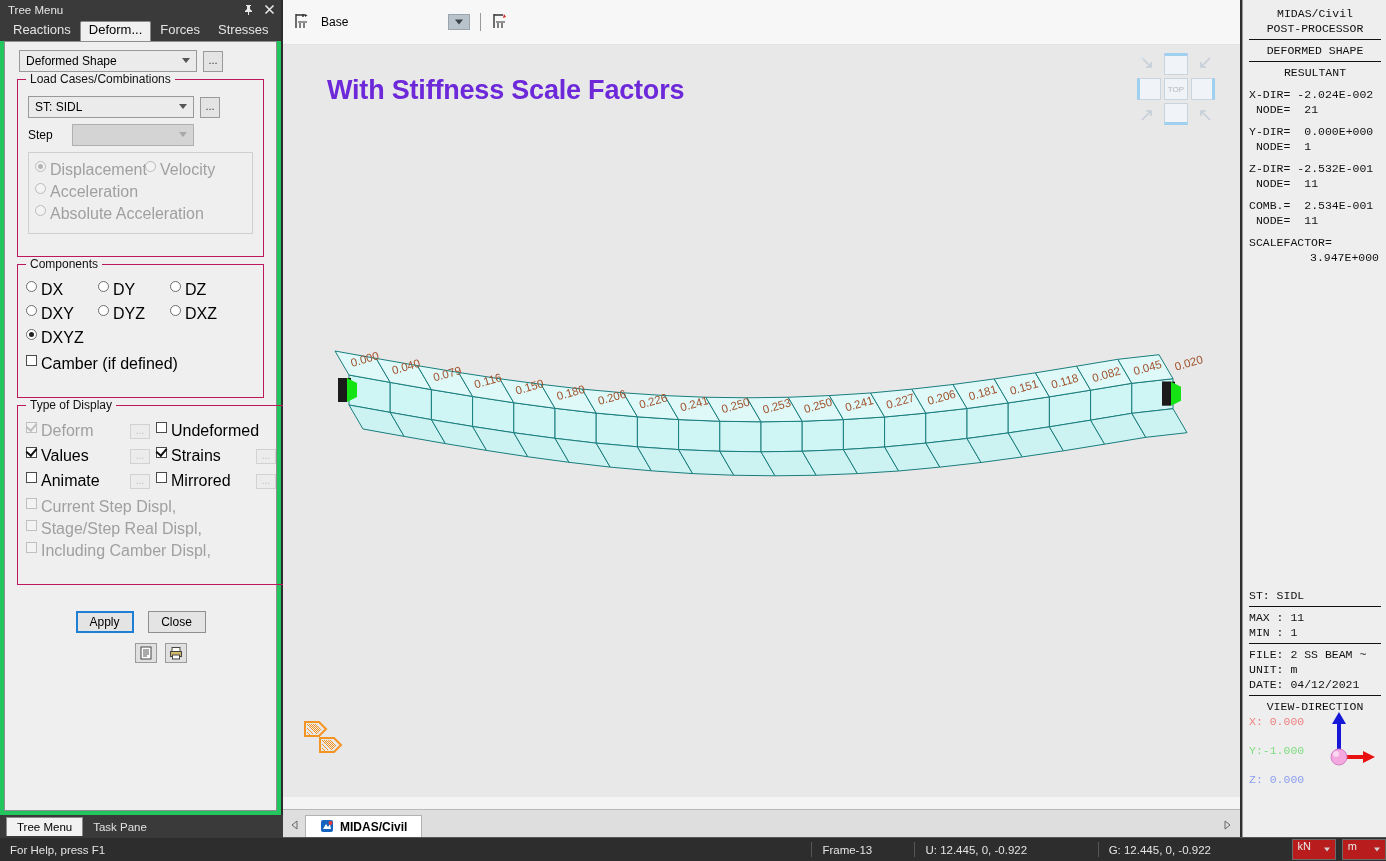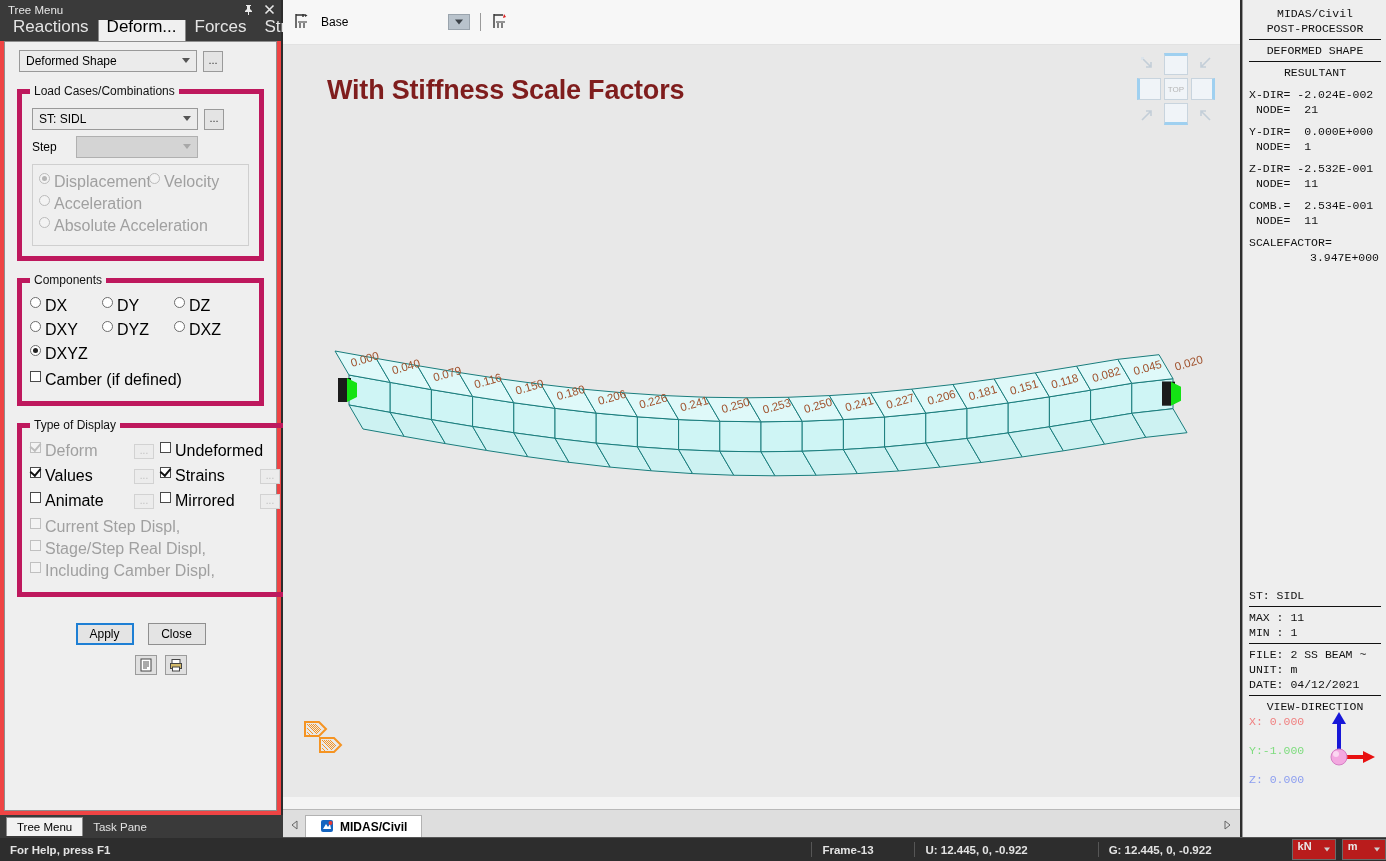--- a/index.html
+++ b/index.html
@@ -1,44 +1,44 @@
 <!DOCTYPE html>
 <html><head>
 <meta charset="utf-8">
 <style>
   html,body{margin:0;padding:0;background:#2b2b2b;}
   body{width:1386px;height:861px;overflow:hidden;
        font-family:"Liberation Sans",sans-serif;font-size:12px;color:#000;}
   .app{position:relative;width:1386px;height:861px;background:#2d2d2d;}
 
   
-  .tree-panel{position:absolute;left:0;top:0;width:281px;height:838px;background:#ef4444;}
+  .tree-panel{position:absolute;left:0;top:0;width:281px;height:838px;background:#22c55e;}
   .tm-title{height:20px;background:#3a3a3a;color:#e6e6e6;font-size:11.5px;
             display:flex;align-items:center;padding-left:8px;position:relative;}
   .tm-title-btns{position:absolute;right:6px;top:0;height:20px;display:flex;align-items:center;gap:10px;}
   .tm-icon-btn{color:#e9e9e9;font-size:12px;line-height:12px;cursor:pointer;}
   .tm-tabs{height:21px;background:#3a3a3a;display:flex;align-items:flex-end;padding-left:4px;}
-  .tm-tab{font-size:17px;color:#e4e4e4;padding:3px 9px 4px 9px;cursor:pointer;}
+  .tm-tab{font-size:13px;color:#e4e4e4;padding:3px 9px 4px 9px;cursor:pointer;}
   .tm-tab.active{background:#f0f0f0;color:#000;border:1px solid #8a8a8a;border-bottom:none;
                  border-radius:2px 2px 0 0;padding:0 8px 4px 8px;}
 
   .tm-body{position:absolute;left:4px;top:41px;width:273px;height:770px;background:#efefef;
            border:1px solid #8e8e8e;box-sizing:border-box;}
 
   .sel-row{display:flex;align-items:center;margin:8px 0 0 14px;}
   .combo{height:22px;background:#ebebeb;border:1px solid #999;box-sizing:border-box;
          display:flex;align-items:center;font-size:12px;padding-left:6px;position:relative;cursor:pointer;}
   .combo .arw{position:absolute;right:6px;top:50%;transform:translateY(-60%);
               border-left:4px solid transparent;border-right:4px solid transparent;border-top:5px solid #555;}
   .combo.dis{background:#d4d4d4;color:#9a9a9a;border-color:#b0b0b0;}
   .combo.dis .arw{border-top-color:#a8a8a8;}
   .dots-btn{width:20px;height:21px;margin-left:6px;background:#e4e4e4;border:1px solid #9a9a9a;
             box-sizing:border-box;font-size:11px;text-align:center;line-height:17px;color:#333;cursor:pointer;}
 
-  fieldset.grp{margin:12px 12px 0 12px;border:5px solid #be185d;padding:6px 8px 8px 8px;}
+  fieldset.grp{margin:0 12px 0 12px;border:1px solid #be185d;padding:6px 8px 20px 8px;}
   fieldset.grp>legend{font-size:12px;padding:0 4px;color:#111;}
   fieldset.inner{margin:6px 2px 2px 2px;border:1px solid #cfcfcf;padding:4px 6px 6px 6px;}
 
   .radio,.check{display:inline-flex;align-items:flex-start;font-size:16px;cursor:pointer;}
   .rb{width:11px;height:11px;border-radius:50%;border:1px solid #6d6d6d;background:#fff;
       margin-right:4px;position:relative;box-sizing:border-box;flex:none;}
   .rb.on::after{content:"";position:absolute;left:2px;top:2px;width:5px;height:5px;border-radius:50%;background:#222;}
   .cb{width:11px;height:11px;border:1px solid #4a4a4a;background:#fff;margin-right:4px;
       position:relative;box-sizing:border-box;flex:none;}
   .cb.on::after{content:"";position:absolute;left:1px;top:-2px;width:5px;height:8px;
@@ -74,21 +74,21 @@
   .ctoolbar{height:44px;background:#f7f7f7;display:flex;align-items:center;padding-left:10px;
             border-bottom:1px solid #e2e2e2;}
   .stage-name{font-size:12px;margin-left:8px;}
   .tb-combo{width:22px;height:16px;background:#b9c3cc;border:1px solid #9aa4ad;margin-left:100px;
             position:relative;cursor:pointer;box-sizing:border-box;}
   .tb-combo .arw{position:absolute;left:50%;top:50%;transform:translate(-50%,-50%);
                  border-left:4px solid transparent;border-right:4px solid transparent;border-top:5px solid #3c4248;}
   .tb-sep{width:1px;height:18px;background:#9a9a9a;margin:0 10px;}
 
   .viewport{position:absolute;left:0;top:45px;width:957px;height:752px;background:#e8e8e8;overflow:hidden;}
-  .big-title{position:absolute;left:44px;top:30px;font-size:27px;font-weight:bold;color:#7f1d1d;
+  .big-title{position:absolute;left:44px;top:30px;font-size:27px;font-weight:bold;color:#6d28d9;
              font-family:"Liberation Sans",sans-serif;letter-spacing:-0.2px;}
   .viewcube{position:absolute;right:25px;top:8px;width:78px;height:72px;}
   .vc-cell{position:absolute;width:24px;height:22px;}
   .vc-box{width:100%;height:100%;background:#f0f4f8;border:1px solid #c8d4de;box-sizing:border-box;}
   .vc-box.hl{border-top:3px solid #9fd0f0;}
   .vc-box.hll{border-left:3px solid #9fd0f0;}
   .vc-box.hlr{border-right:3px solid #9fd0f0;}
   .vc-box.hlb{border-bottom:3px solid #9fd0f0;}
   .vc-top-lbl{font-size:8px;color:#b6b6b6;display:flex;align-items:center;justify-content:center;height:100%;}
   .corner-arrow{width:100%;height:100%;}
@@ -111,21 +111,21 @@
   .lg-line{padding:1px 6px;white-space:pre;}
   .hr{border-bottom:1px solid #111;margin:3px 6px;}
   .lg-gap{height:7px;}
   .vd-x{color:#f08080;}
   .vd-y{color:#7ddc7d;}
   .vd-z{color:#8c9ef0;}
   .axis-wrap{position:absolute;right:8px;top:700px;width:62px;height:70px;}
 
   
   .statusbar{position:absolute;left:0;bottom:0;width:1386px;height:23px;background:#2d2d2d;
-             display:flex;align-items:center;color:#e3e3e3;font-size:11.5px;font-weight:bold;}
+             display:flex;align-items:center;color:#e3e3e3;font-size:11.5px;}
   .sb-help{padding-left:10px;width:840px;}
   .sb-cell{border-left:1px solid #565656;height:15px;display:flex;align-items:center;padding:0 10px;}
   .sb-combo{width:46px;height:21px;background:#b91c1c;border:1px solid #6a6a6a;box-sizing:border-box;
             display:flex;align-items:flex-start;padding-left:5px;position:relative;margin-left:6px;
             color:#e9e9e9;font-size:11px;cursor:pointer;}
   .sb-combo .arw{position:absolute;right:5px;top:50%;transform:translateY(-60%);
                  border-left:3.5px solid transparent;border-right:3.5px solid transparent;border-top:4px solid #cfcfcf;}
   .hsplit{position:absolute;left:283px;bottom:23px;width:1103px;height:1px;background:#555;}
 </style>
 </head>

